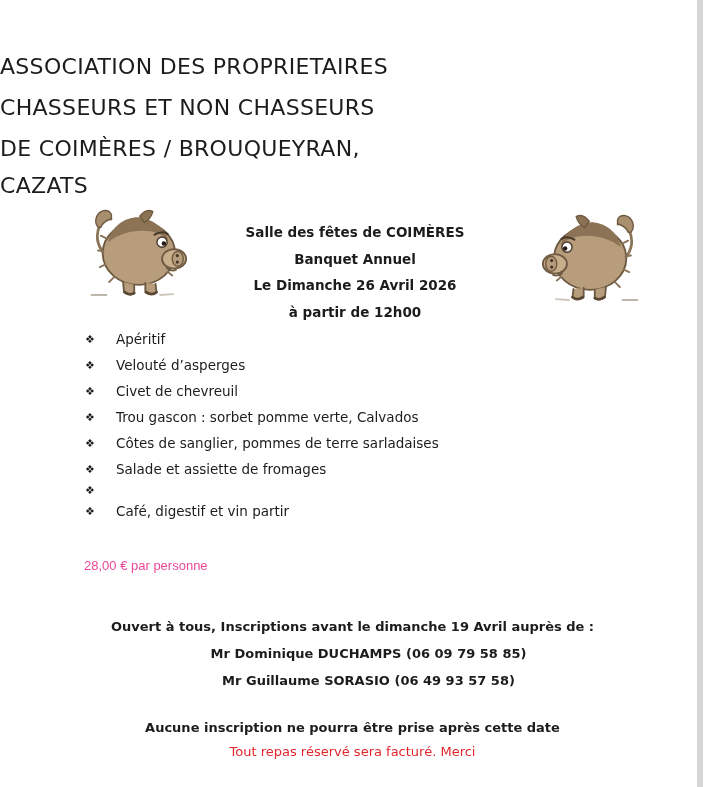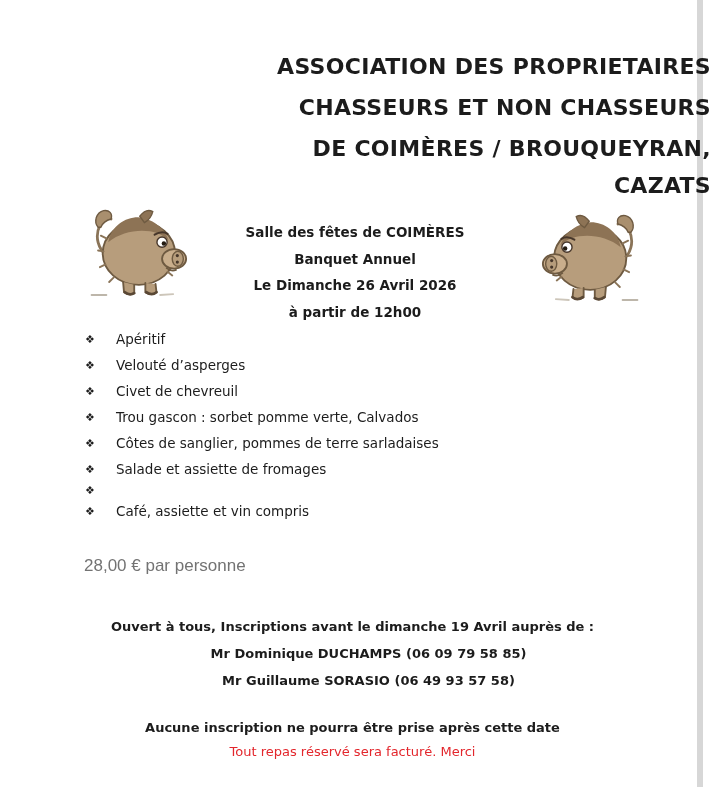--- a/index.html
+++ b/index.html
@@ -7,21 +7,21 @@
     position:relative; width:711px; height:787px; background:#ffffff;
     overflow:hidden; font-family:"DejaVu Sans", sans-serif; color:#1c1c1c;
   }
   .scrollbar-strip {
     position:absolute; left:697px; top:0; width:6px; height:787px;
     background:#d7d7d7;
   }
   
   .title-block {
     position:absolute; top:46px; left:0; width:100%;
-    text-align:right; font-weight:bold; font-size:22px; letter-spacing:0.3px;
+    text-align:left; font-weight:normal; font-size:22px; letter-spacing:0.3px;
   }
   .title-block div { line-height:41px; }
   .title-block div.last { line-height:33px; }
   
   .boar-wrap { position:absolute; width:102px; height:95px; }
   .boar-left { left:86px; top:203px; }
   .boar-right { left:541px; top:208px; transform:scaleX(-1); }
   .boar-wrap svg { width:100%; height:100%; display:block; }
   
   .event-block {
@@ -33,21 +33,21 @@
   .menu-list {
     position:absolute; top:332px; left:85px; margin:0; padding:0;
     list-style:none; font-size:13.5px;
   }
   .menu-list li { display:flex; align-items:flex-start; line-height:15px; margin-bottom:11px; }
   .menu-list li:nth-child(6), .menu-list li:nth-child(7) { margin-bottom:6px; }
   .menu-list .bullet { width:31px; flex:0 0 31px; font-size:11px; line-height:15px; }
   
   .pricing-block {
     position:absolute; top:556px; left:84px;
-    font-family:"Liberation Sans", sans-serif; font-size:17px; color:#737373;
+    font-family:"Liberation Sans", sans-serif; font-size:13px; color:#ec4899;
   }
   .pricing-block div { line-height:20px; }
   
   .registration-block {
     position:absolute; top:620px; left:0; width:705px;
     text-align:center; font-weight:bold; font-size:13px;
   }
   .registration-block .intro { line-height:14px; margin-bottom:13px; }
   .registration-block .contact { line-height:14px; margin-bottom:13px;padding-left:32px; }
   .deadline-note {
@@ -141,21 +141,21 @@
     </li>
     <li>
       <span class="bullet">❖</span>
       <span>Salade et assiette de fromages</span>
     </li>
     <li>
       <span class="bullet">❖</span>
     </li>
     <li>
       <span class="bullet">❖</span>
-      <span>Café, assiette et vin compris</span>
+      <span>Café, digestif et vin partir</span>
     </li>
   </ul>
 
   <section class="pricing-block">
     <div>28,00 € par personne</div>
   </section>
 
   <section class="registration-block">
     <div class="intro">Ouvert à tous, Inscriptions avant le dimanche 19 Avril auprès de :</div>
     <div class="contact">Mr Dominique DUCHAMPS (06 09 79 58 85)</div>

